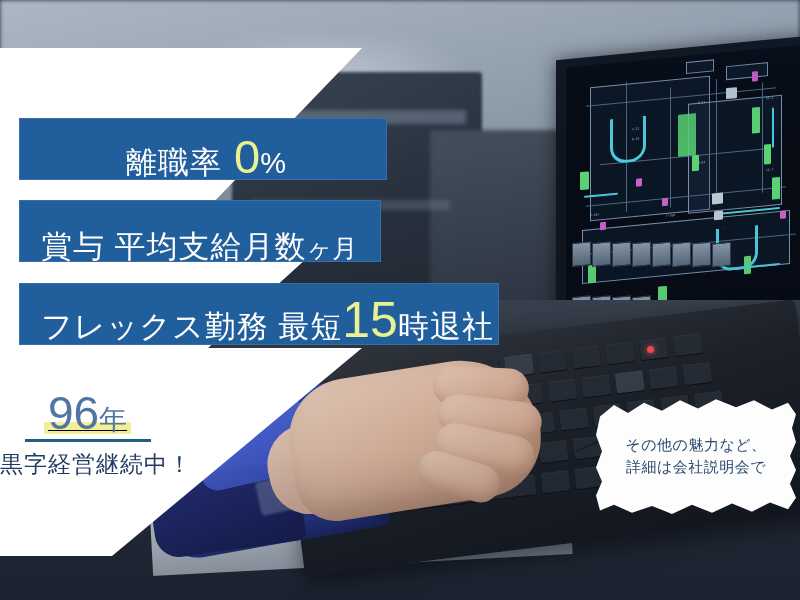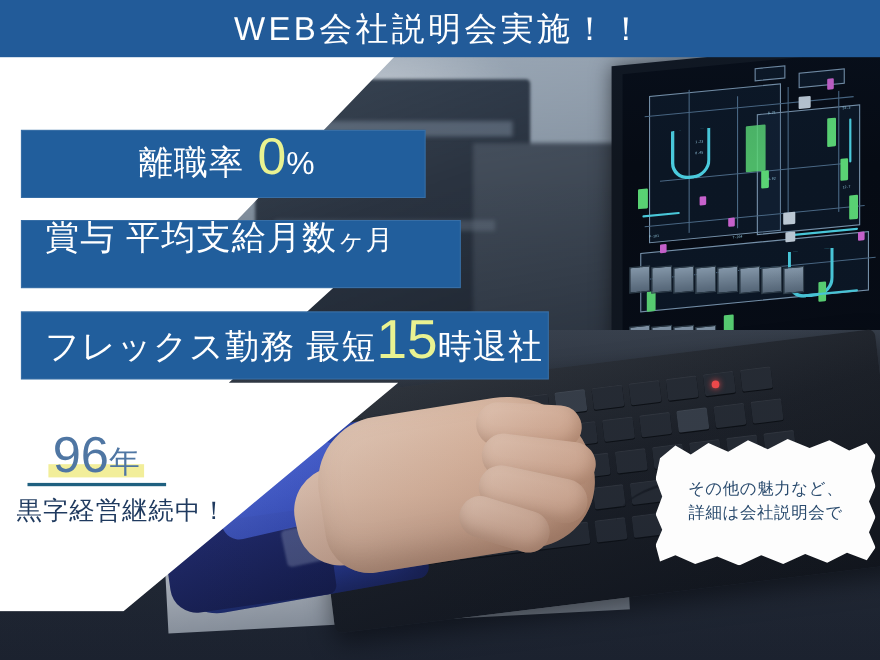--- a/index.html
+++ b/index.html
@@ -225,41 +225,41 @@
     letter-spacing: 3px;
     font-weight: 400;
     white-space: nowrap;
   }
 
   
   .feat {
     position: absolute;
     background: #215E9C;
     box-shadow: inset 0 0 0 1px rgba(255,255,255,.10);
-    display: flex; align-items: flex-start;
+    display: flex; align-items: flex-end;
     color: #ffffff;
     white-space: nowrap;
     line-height: 1;
   }
   .feat-inner { display: flex; align-items: baseline; padding-left: 6px; }
   .feat .jp { font-size: 30px; letter-spacing: 1px; }
   .feat .num {
     color: #E9F291;
     font-weight: 400;
     letter-spacing: 0px;
     font-family: "Liberation Sans", sans-serif;
   }
   .feat .sm { font-size: 23px; }
 
   #feat1 { left: 19px; top: 118px; width: 368px; height: 62px; justify-content: center; }
   #feat1 .jp { font-size: 31px; }
   #feat1 .num { font-size: 47px; }
   #feat1 .pct { font-size: 29px; color: #ffffff; }
 
-  #feat2 { left: 19px; top: 200px; width: 400px; height: 62px; }
+  #feat2 { left: 19px; top: 200px; width: 362px; height: 62px; }
   #feat2 .jp { font-size: 31px; }
   #feat2 .num { font-size: 52px; }
   #feat2 .sm { font-size: 25px; }
 
   #feat3 { left: 19px; top: 283px; width: 480px; height: 62px; }
   #feat3 .jp { font-size: 31px; }
   #feat3 .num { font-size: 50px; }
 
   
   .founding {
@@ -270,20 +270,21 @@
     color: #7d8e9e;
     font-size: 29px;
     letter-spacing: 2px;
     line-height: 1.1;
   }
   .founding-years {
     position: relative;
     display: inline-block;
     margin-top: 2px;
     padding: 0 6px 2px 6px;
+    text-decoration: underline;
   }
   .founding-years .hl {
     position: absolute; left: 2px; right: 2px; bottom: 4px; height: 12px;
     background: #F2EE9A; z-index: 0;
   }
   .founding-years .txt {
     position: relative; z-index: 1;
     color: #4F76A3;
     font-size: 46px;
     letter-spacing: 0px;
@@ -293,21 +294,20 @@
   .founding-rule {
     width: 126px; height: 3px; background: #1F6080;
     margin: 1px auto 0 auto;
   }
   .founding-sub {
     margin-top: 7px;
     color: #1F3A5F;
     font-size: 23px;
     letter-spacing: 1px;
     white-space: nowrap;
-    padding-left: 15px;
   }
 
   
   .note {
     position: absolute; left: 596px; top: 398px; width: 200px; height: 116px;
   }
   .note-paper {
     position: absolute; inset: 0;
     background: #fdfdfd;
     clip-path: polygon(
@@ -505,23 +505,20 @@
       <div class="finger" style="left:150px; top:42px;  width:104px; height:40px; transform:rotate(16deg);"></div>
       <div class="finger" style="left:142px; top:72px;  width:100px; height:40px; transform:rotate(21deg);"></div>
       <div class="finger" style="left:120px; top:96px;  width:84px;  height:38px; transform:rotate(26deg);"></div>
     </div>
 
     <div class="ph-grade"></div>
   </div>
 
   <div class="white-wedge"></div>
 
-  <div class="top-bar">
-    <div class="top-bar-text">WEB会社説明会実施！！</div>
-  </div>
 
   <div class="feat" id="feat1">
     <div class="feat-inner">
       <span class="jp">離職率</span>
       <span style="display:inline-block;width:12px;"></span>
       <span class="num">0</span>
       <span class="pct">%</span>
     </div>
   </div>
 

